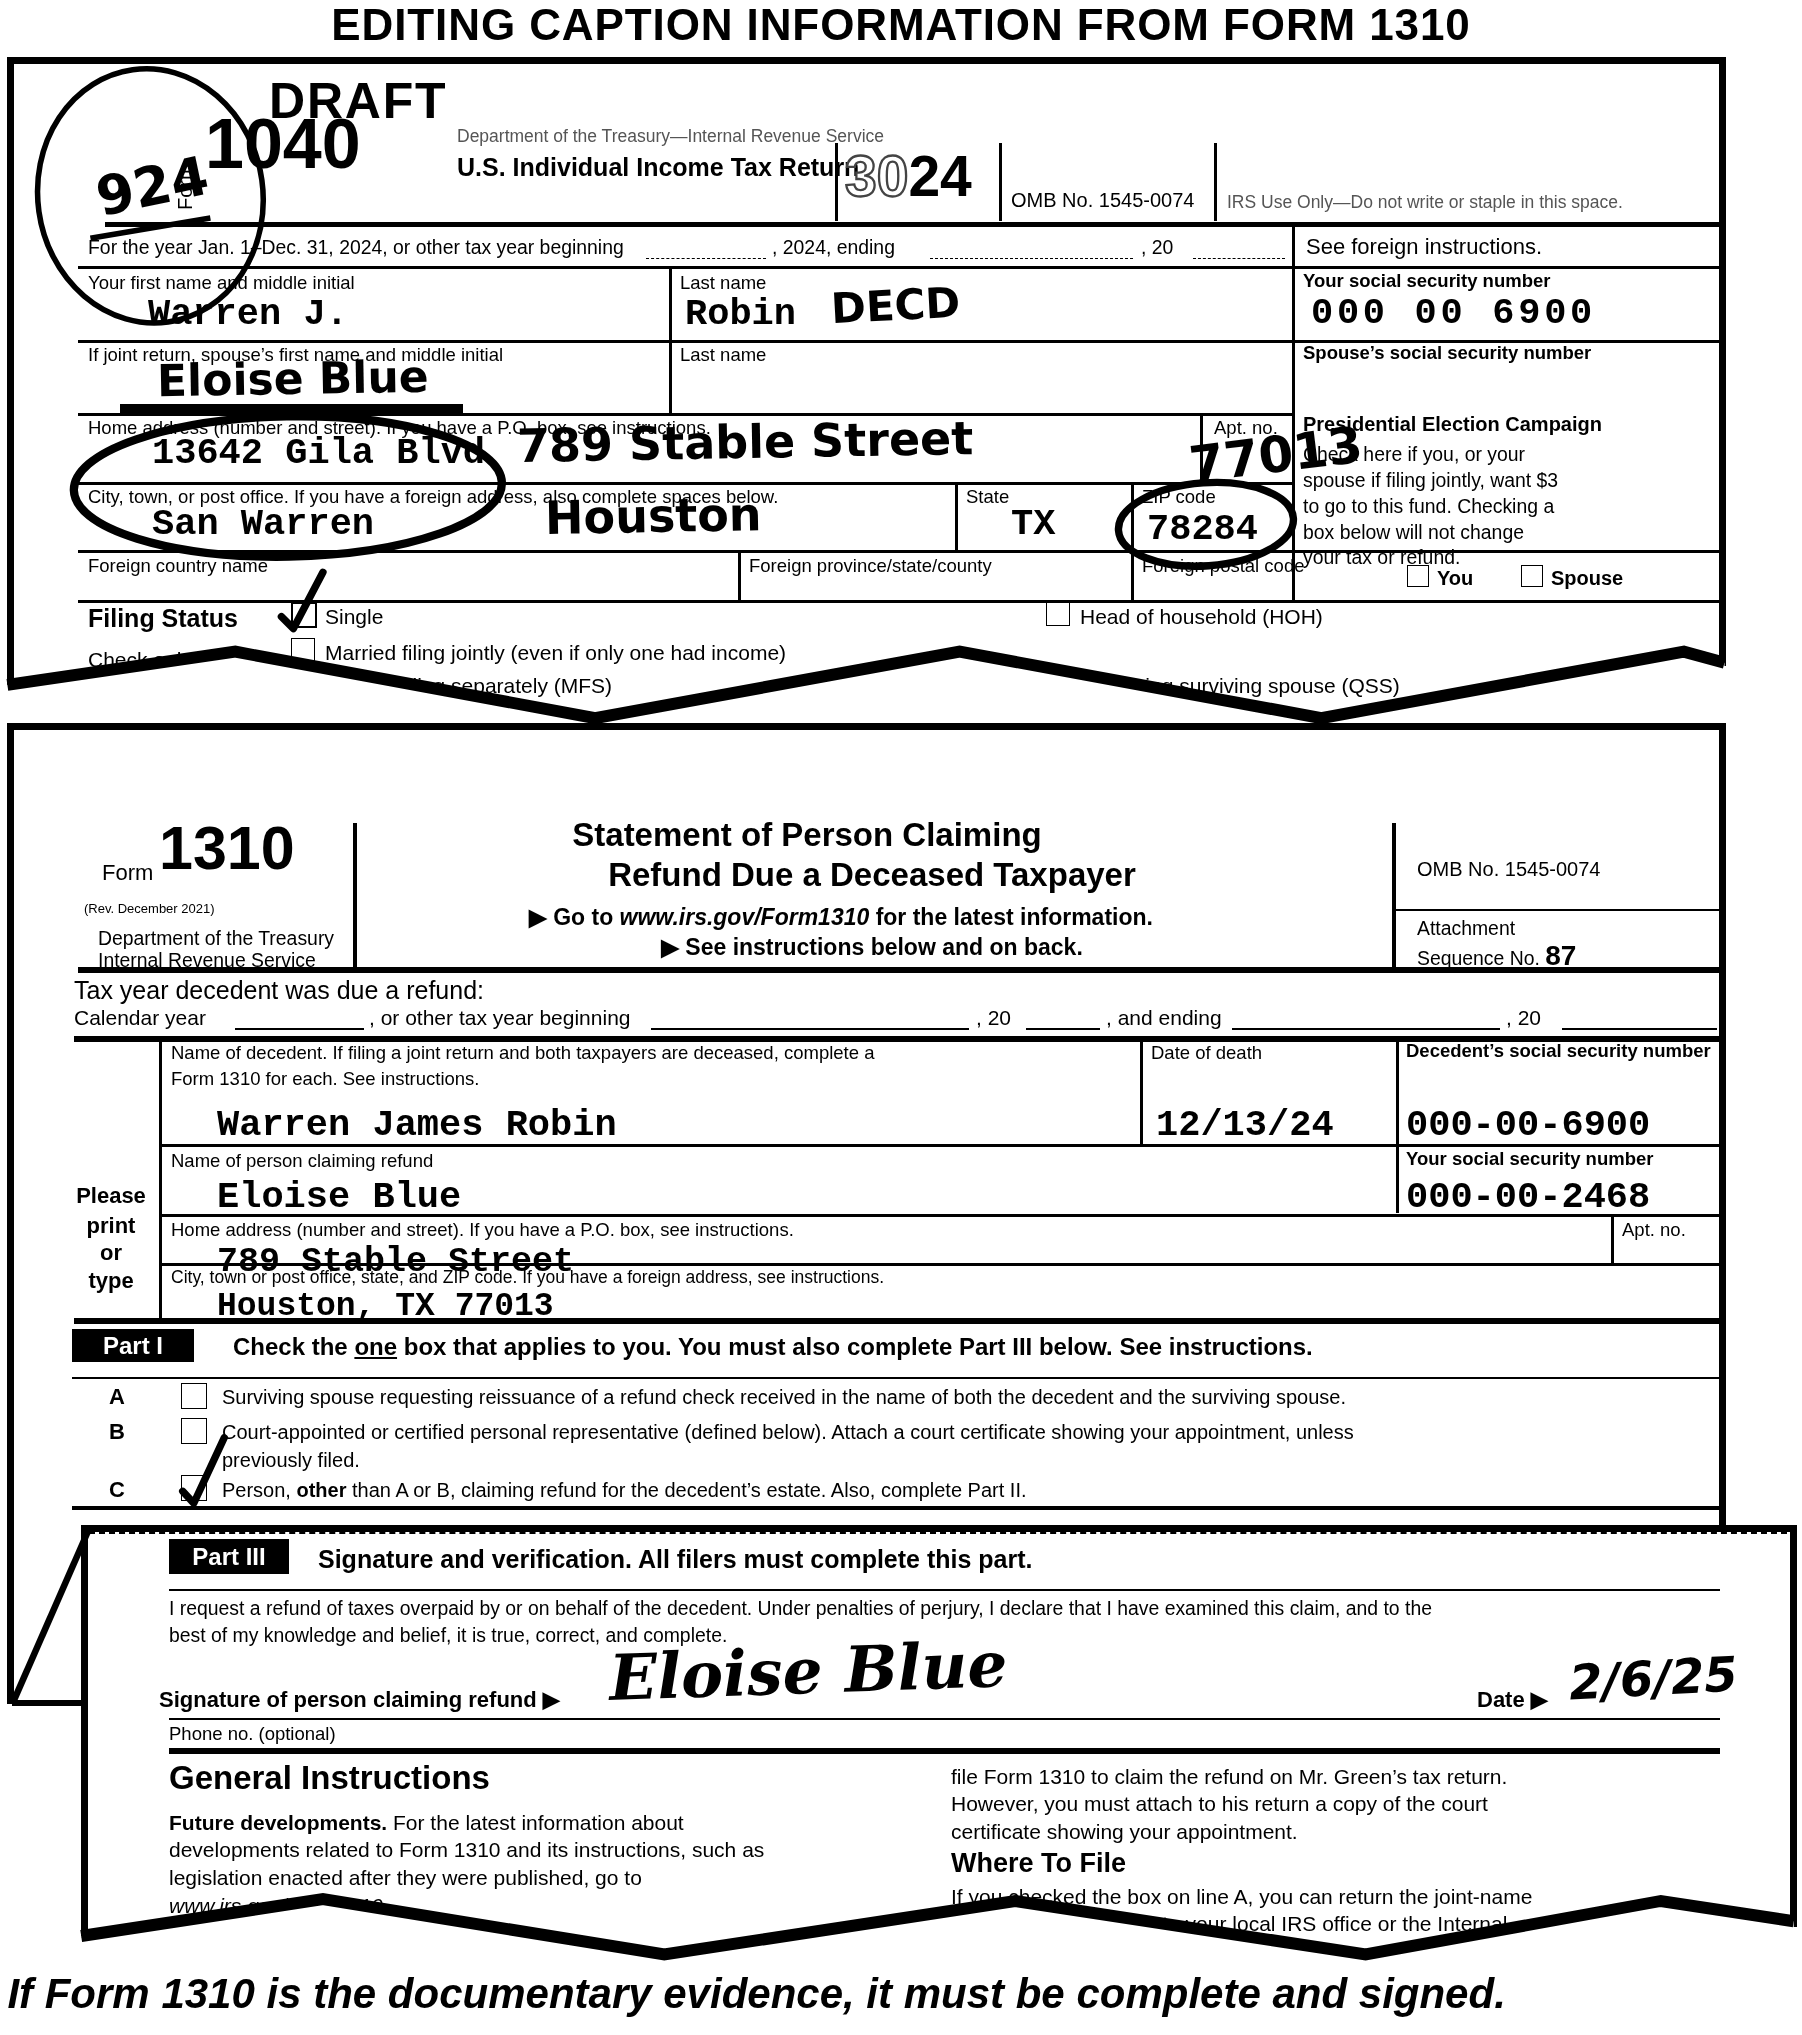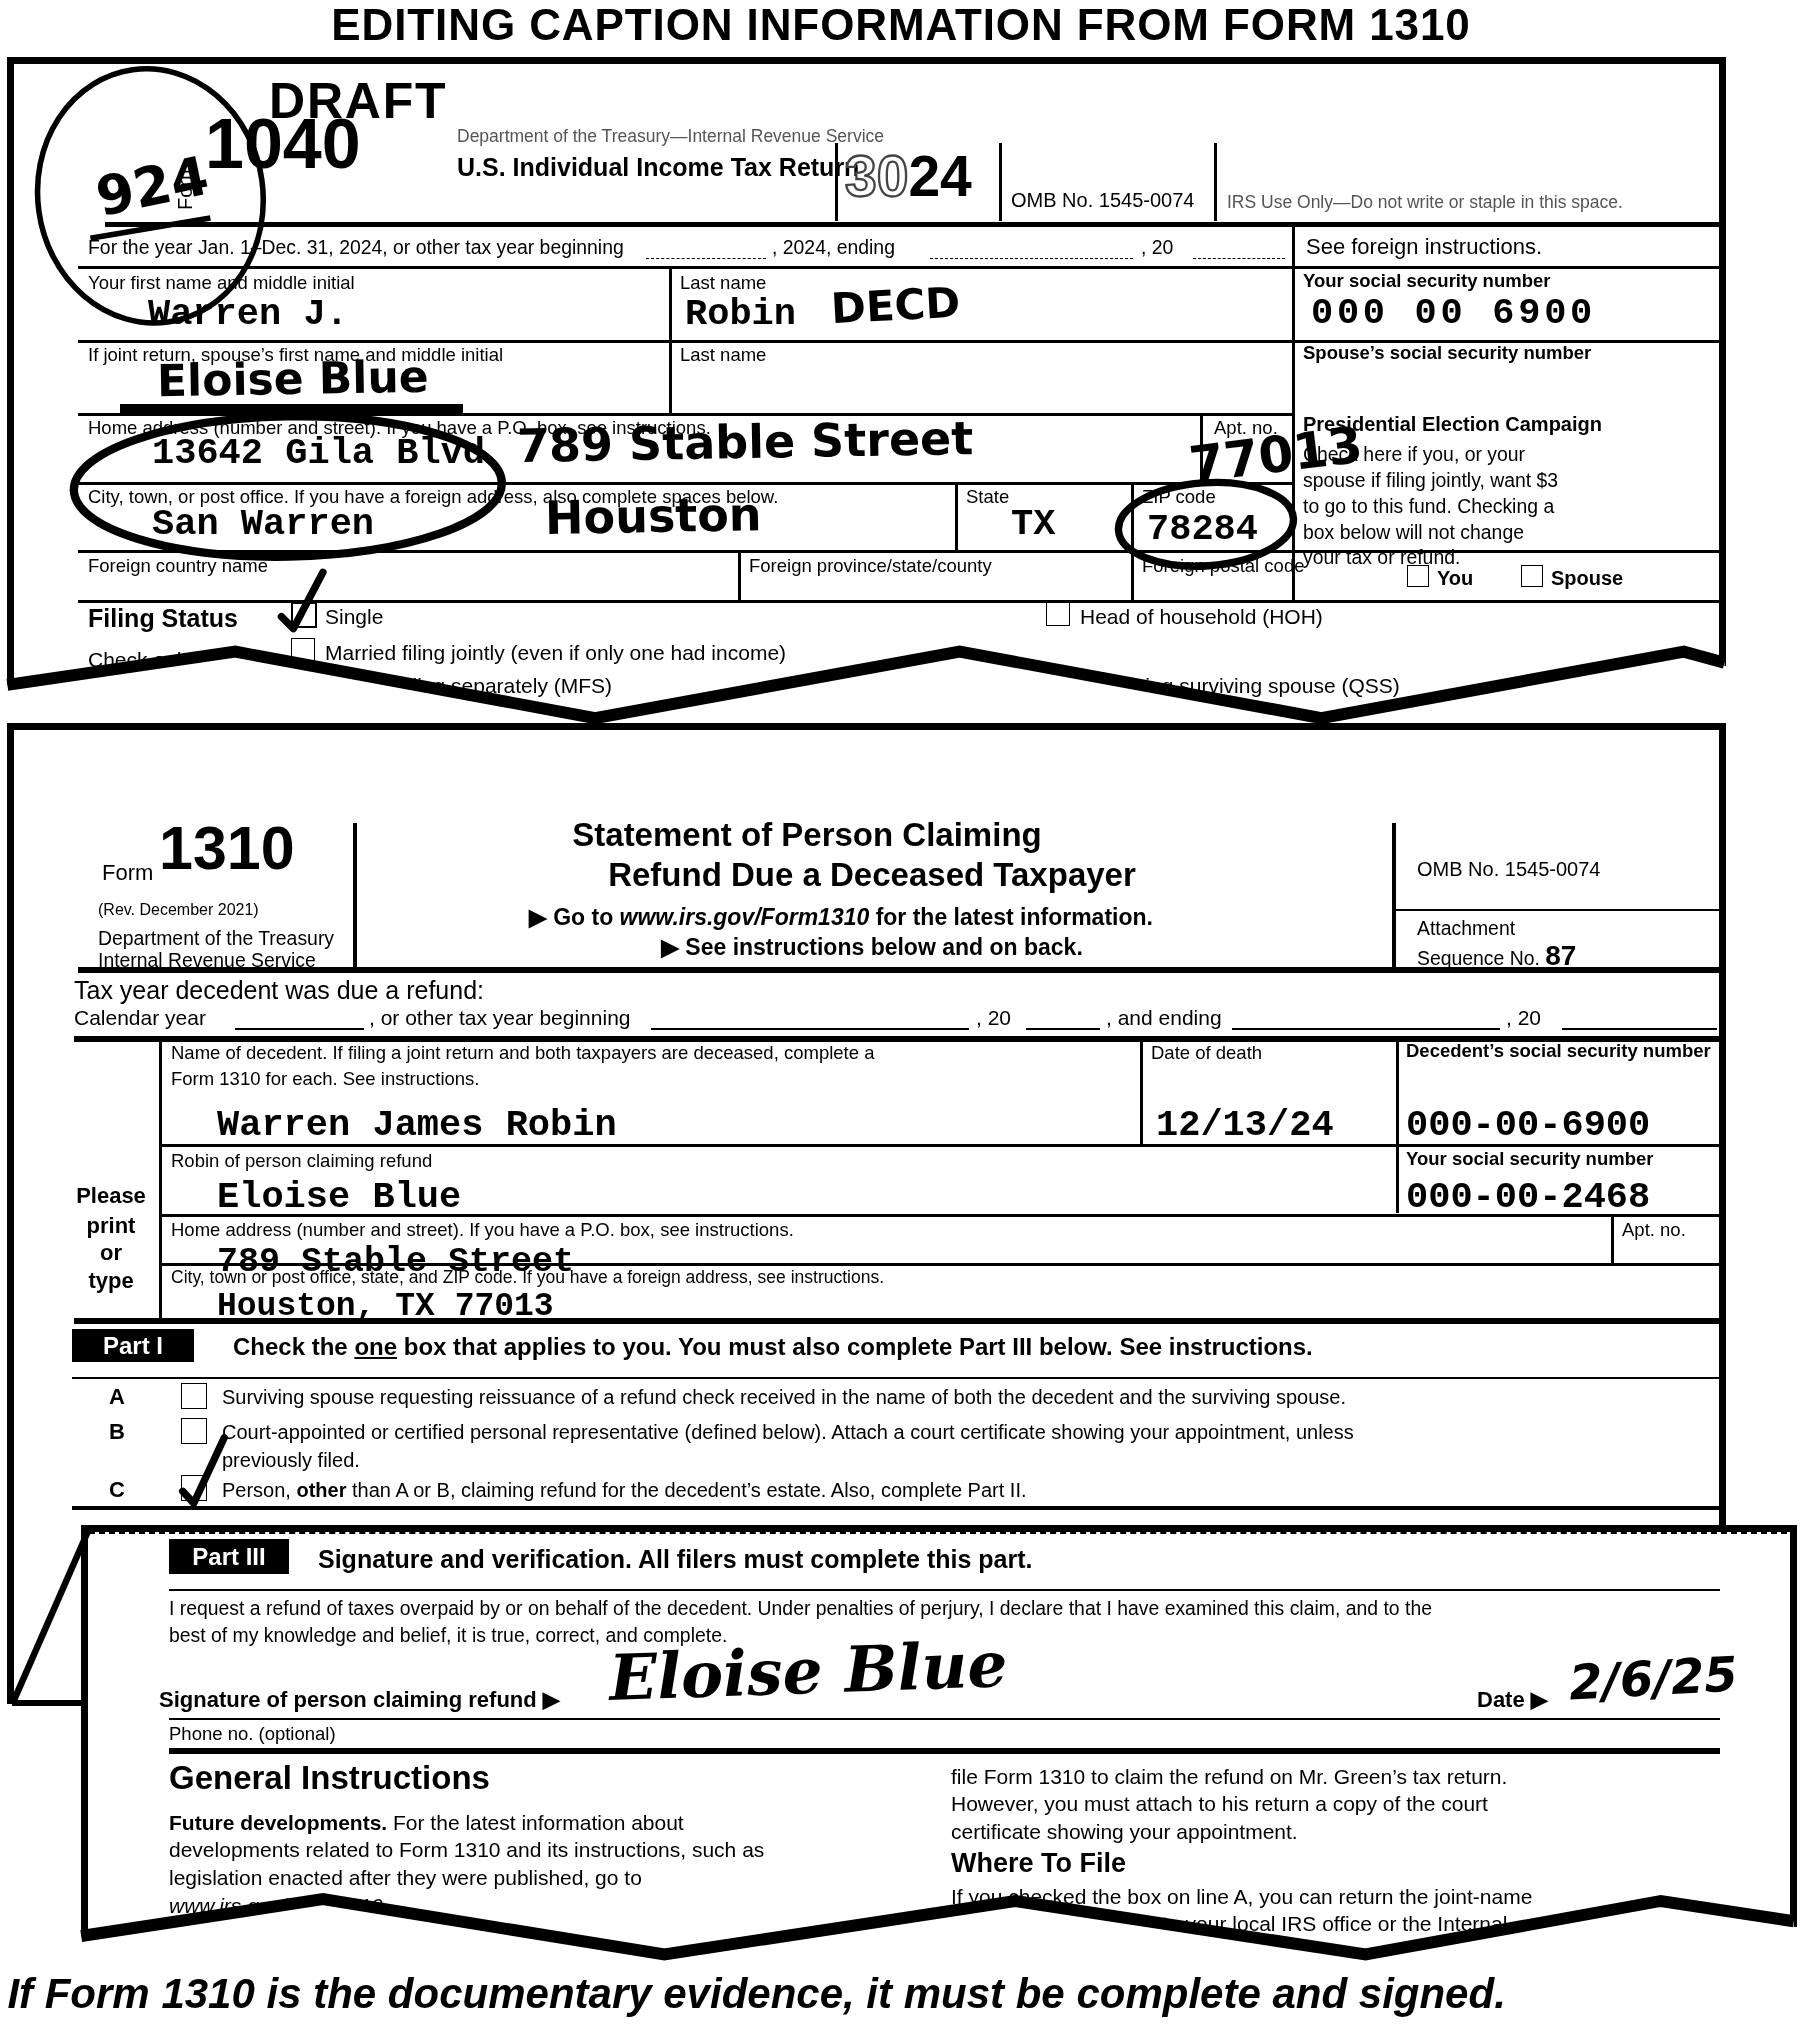--- a/index.html
+++ b/index.html
@@ -129,21 +129,21 @@
   <div class="a" style="left:1080px;top:605px;font-size:21px">Head of household (HOH)</div>
   <div class="cb" style="left:1046px;top:672px;width:22px;height:22px;border-width:1.8px"></div>
   <div class="a" style="left:1080px;top:674px;font-size:21px">Qualifying surviving spouse (QSS)</div>
 
   <div class="hl" style="left:7.4px;top:723px;width:1718px;height:6.5px"></div>
   <div class="vl" style="left:7.4px;top:723px;width:6.5px;height:981px"></div>
   <div class="vl" style="left:1719px;top:723px;width:6.5px;height:802px"></div>
 
   <div class="a" style="left:102px;top:860px;font-size:22px">Form</div>
   <div class="a b" style="left:159px;top:818px;font-size:61px;line-height:1">1310</div>
-  <div class="a" style="left:98px;top:901px;font-size:16px">(Rev. December 2021)</div>
+  <div class="a" style="left:84px;top:901px;font-size:13px">(Rev. December 2021)</div>
   <div class="a" style="left:98px;top:927px;font-size:19.4px">Department of the Treasury</div>
   <div class="a" style="left:98px;top:949px;font-size:19.4px">Internal Revenue Service</div>
   <div class="vl" style="left:353px;top:823px;width:3.7px;height:146px"></div>
 
   <div class="a b ctr" style="left:353px;top:816px;width:908px;font-size:33px">Statement of Person Claiming</div>
   <div class="a b ctr" style="left:353px;top:856px;width:1038px;font-size:33px">Refund Due a Deceased Taxpayer</div>
   <div class="a b ctr" style="left:353px;top:904px;width:976px;font-size:23px">
     <span>▶</span>
     <span>Go to </span><i><span>www.irs.gov/Form1310</span></i><span> for the latest information.</span>
   </div>
@@ -185,21 +185,21 @@
   <div class="a lb" style="left:171px;top:1069px">Form 1310 for each. See instructions.</div>
   <div class="vl" style="left:1140px;top:1036px;height:109px"></div>
   <div class="a lb" style="left:1151px;top:1043px">Date of death</div>
   <div class="vl" style="left:1396px;top:1036px;height:109px"></div>
   <div class="a lb b" style="left:1406px;top:1041px">Decedent’s social security number</div>
   <div class="a mono" style="left:217px;top:1104px;font-size:37px">Warren James Robin</div>
   <div class="a mono" style="left:1156px;top:1104px;font-size:37px">12/13/24</div>
   <div class="a mono" style="left:1406px;top:1104px;font-size:37px">000-00-6900</div>
   <div class="hl" style="left:159px;top:1144px;width:1561px"></div>
 
-  <div class="a lb" style="left:171px;top:1151px">Robin of person claiming refund</div>
+  <div class="a lb" style="left:171px;top:1151px">Name of person claiming refund</div>
   <div class="vl" style="left:1396px;top:1144px;height:69px"></div>
   <div class="a lb b" style="left:1406px;top:1149px">Your social security number</div>
   <div class="a mono" style="left:217px;top:1176px;font-size:37px">Eloise Blue</div>
   <div class="a mono" style="left:1406px;top:1176px;font-size:37px">000-00-2468</div>
   <div class="hl" style="left:159px;top:1214px;width:1561px"></div>
 
   <div class="a lb" style="left:171px;top:1220px">Home address (number and street). If you have a P.O. box, see instructions.</div>
   <div class="vl" style="left:1611px;top:1214px;height:49px"></div>
   <div class="a lb" style="left:1622px;top:1220px">Apt. no.</div>
   <div class="a mono" style="left:217px;top:1242px;font-size:35px">789 Stable Street</div>

